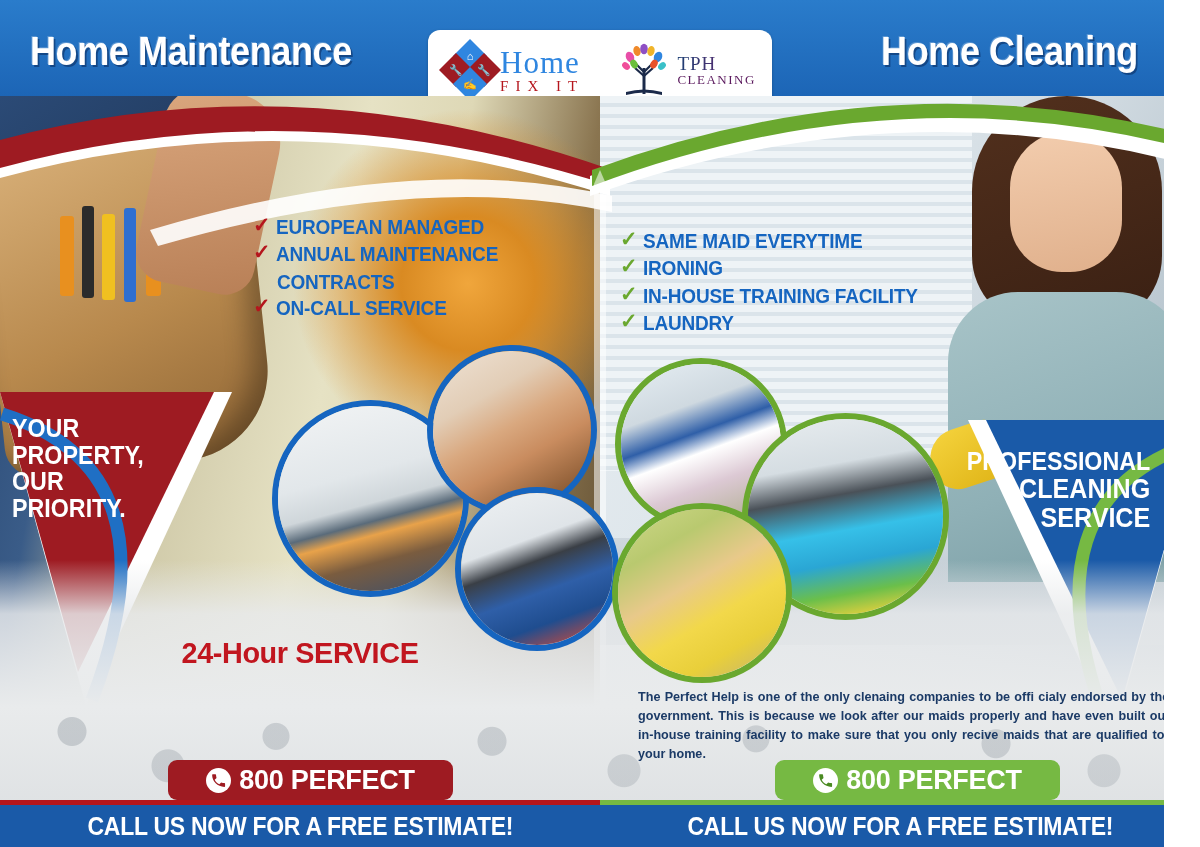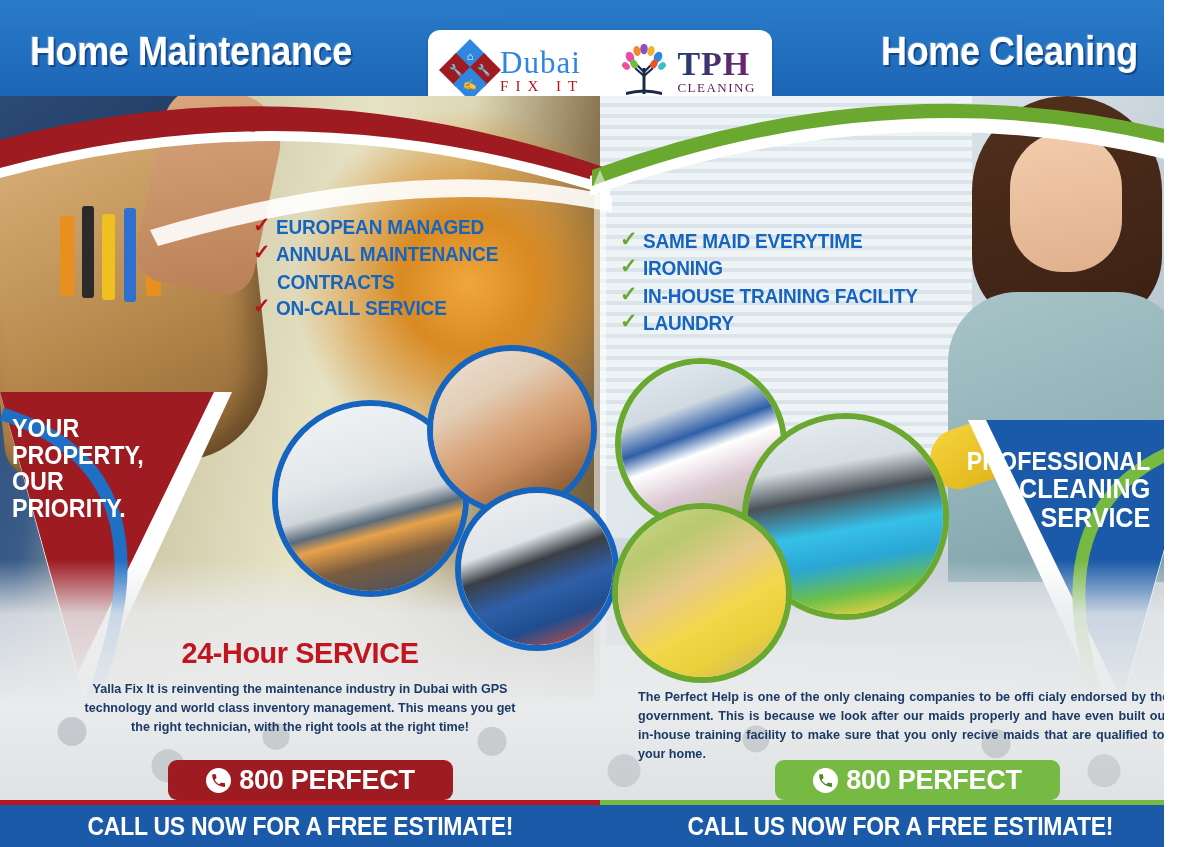--- a/index.html
+++ b/index.html
@@ -43,21 +43,21 @@
   .dm-inner{position:absolute;color:#fff;font-size:11px;line-height:24px;
     width:24px;text-align:center;transform:rotate(-45deg);font-weight:bold;}
   .yalla-txt{display:flex;flex-direction:column;line-height:1;}
   .yalla-main{font-family:"Liberation Serif",serif;font-size:31px;color:#2f86e0;letter-spacing:1px;}
   .yalla-sub{font-family:"Liberation Serif",serif;font-size:15px;color:#b5161d;letter-spacing:7px;margin-top:1px;}
 
   .logo-tph{display:flex;align-items:center;gap:5px;}
   .tree{position:relative;width:56px;height:56px;}
   .tree svg{position:absolute;left:0;top:0;}
   .tph-txt{display:flex;flex-direction:column;line-height:1;}
-  .tph-main{font-family:"Liberation Serif",serif;font-size:34px;font-weight:bold;
+  .tph-main{font-family:"Liberation Serif",serif;font-size:19px;font-weight:normal;
     background:linear-gradient(90deg,#1b3f73,#7a1f6e);-webkit-background-clip:text;
     background-clip:text;color:transparent;letter-spacing:1px;}
   .tph-sub{font-family:"Liberation Serif",serif;font-size:13px;color:#5b1a5e;letter-spacing:1.5px;}
 
   
   .panel{position:absolute;top:96px;height:670px;overflow:hidden;}
   .panel-left{left:0;width:600px;}
   .panel-right{left:600px;width:600px;}
 
   .photo{position:absolute;left:0;top:0;width:100%;height:100%;}
@@ -231,21 +231,21 @@
             <div class="dm-inner">🔧</div>
           </div>
         <div class="dm r">
             <div class="dm-inner">🔧</div>
           </div>
         <div class="dm b">
             <div class="dm-inner">✍</div>
           </div>
       </div>
       <div class="yalla-txt">
-        <div class="yalla-main">Dubai</div>
+        <div class="yalla-main">Home</div>
         <div class="yalla-sub">FIX IT</div>
       </div>
     </div>
 
     <div class="logo-tph">
       <div class="tree">
         <svg width="56" height="56" viewBox="0 0 56 56">
           <path d="M28 52 L28 26" stroke="#1b2a4a" stroke-width="3" fill="none"></path>
           <path d="M28 30 L16 18 M28 30 L40 18 M28 34 L19 26 M28 34 L37 26" stroke="#1b2a4a" stroke-width="2.2" fill="none"></path>
           <ellipse cx="14" cy="15" rx="4" ry="5.5" fill="#e84ea8" transform="rotate(-25 14 15)"></ellipse>
@@ -381,21 +381,20 @@
   </div>
   <div class="circ green" style="left:742px;top:413px;width:195px;height:195px;">
     <div class="ci img-spray"></div>
   </div>
   <div class="circ green" style="left:612px;top:503px;width:168px;height:168px;">
     <div class="ci img-window"></div>
   </div>
 
   <div class="headline-24">24-Hour SERVICE</div>
 
-  <div class="para para-left">Yalla Fix It is reinventing the maintenance industry in Dubai with GPS technology and world class inventory management. This means you get the right technician, with the right tools at the right time!</div>
 
   <div class="para para-right">The Perfect Help is one of the only clenaing companies to be offi cialy endorsed by the UAE government. This is because we look after our maids properly and have even built our own in-house training facility to make sure that you only recive maids that are qualified to be in your home.</div>
 
   <div class="phone-btn phone-left">
     <span class="phone-ico">
       <svg width="17" height="17" viewBox="0 0 24 24">
         <path d="M6.6 10.8c1.4 2.8 3.8 5.1 6.6 6.6l2.2-2.2c.3-.3.7-.4 1.1-.2 1.2.4 2.5.6 3.8.6.6 0 1 .4 1 1V20c0 .6-.4 1-1 1C10.6 21 3 13.4 3 4c0-.6.4-1 1-1h3.5c.6 0 1 .4 1 1 0 1.3.2 2.6.6 3.8.1.4 0 .8-.2 1.1l-2.3 1.9z" fill="#9e1b22"></path>
       </svg>
     </span>
     <span>800 PERFECT</span>

